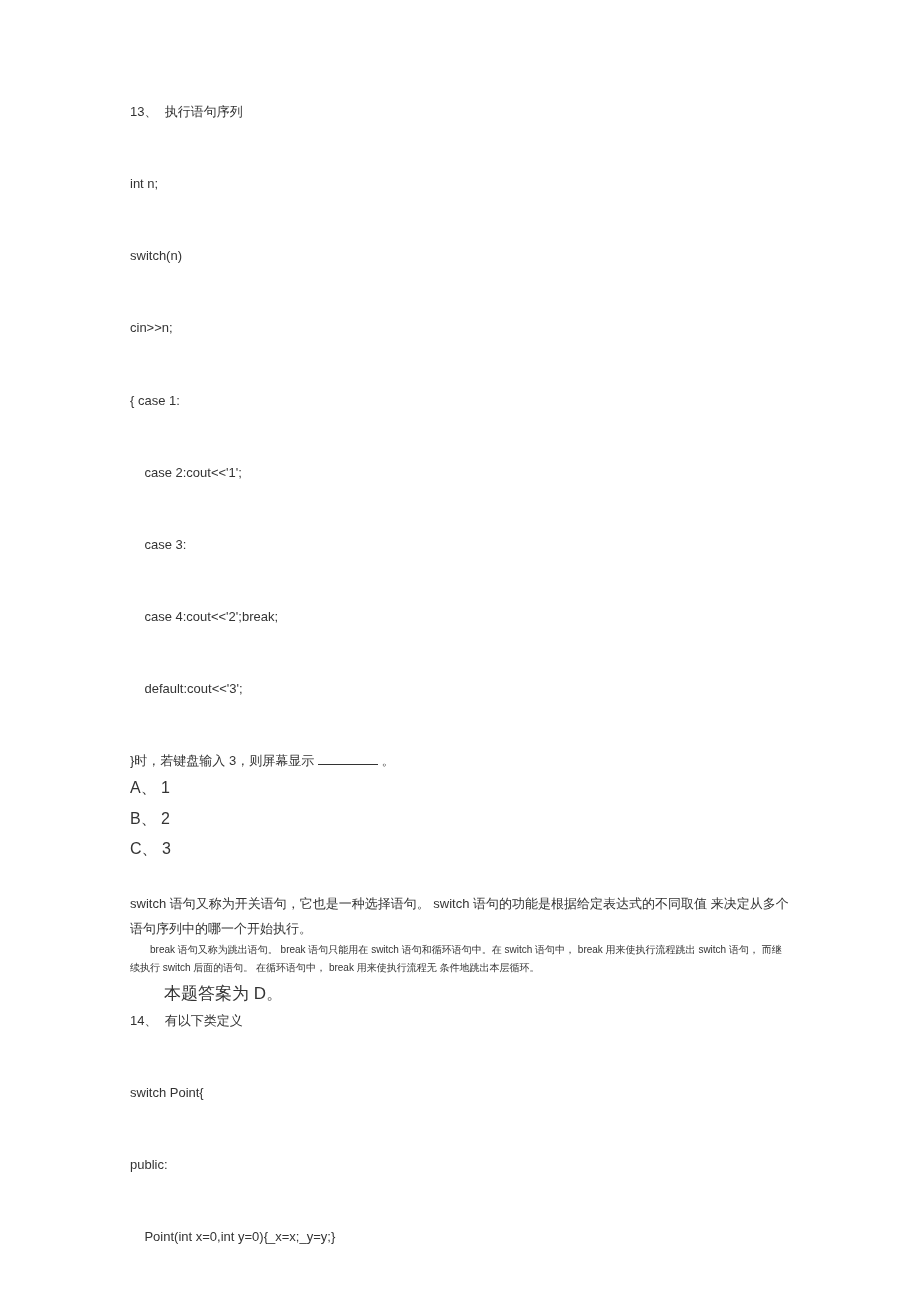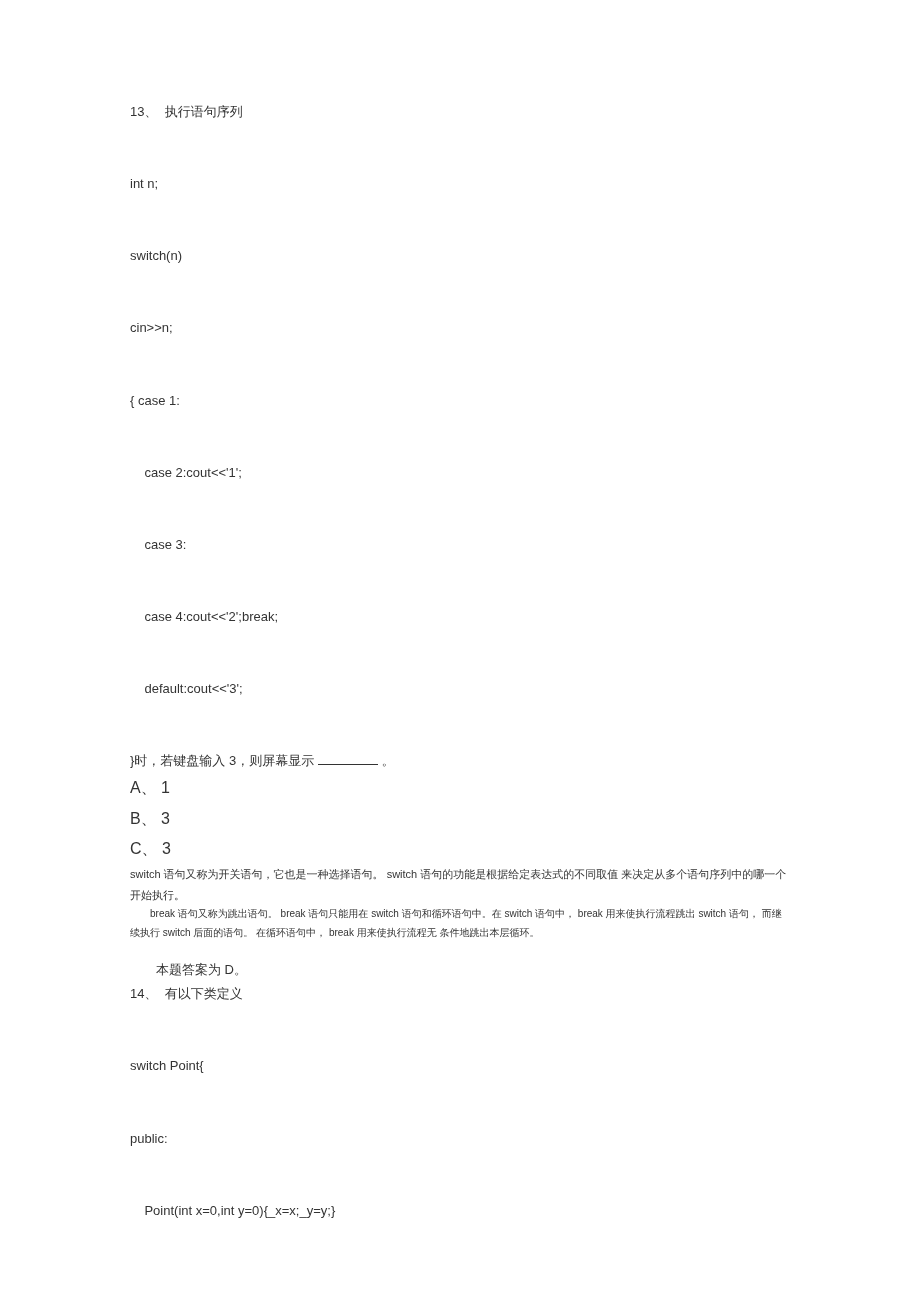--- a/index.html
+++ b/index.html
@@ -24,25 +24,26 @@
     font-family: Arial, sans-serif;
     font-size: 13px;
     white-space: pre;
     line-height: 1.85;
   }
   .option {
     font-size: 16px;
     line-height: 1.9;
   }
   .explain {
-    font-size: 11px;
+    font-size: 13px;
     text-indent: 2em;
+    margin-top: 28px;
   }
   .explain-noindent { font-size: 10px; }
-  .answer-line { font-size: 13px; text-indent: 2em; margin-top: 16px; }
+  .answer-line { font-size: 17px; text-indent: 2em; }
   .blank {
     display: inline-block;
     border-bottom: 1px solid #333;
     min-width: 60px;
     height: 1em;
     vertical-align: baseline;
   }
 </style>
 </head>
 <body>
@@ -61,21 +62,21 @@
     <div>    case 3:</div>
     <div>    case 4:cout&lt;&lt;'2';break;</div>
     <div>    default:cout&lt;&lt;'3';</div>
   </div>
   <div>
     <span>}时，若键盘输入 3，则屏幕显示</span>
     <span class="blank"></span>
     <span>。</span>
   </div>
   <div class="option">A、  1</div>
-  <div class="option">B、  3</div>
+  <div class="option">B、  2</div>
   <div class="option">C、  3</div>
   <div class="explain" style="text-indent:0;">switch 语句又称为开关语句，它也是一种选择语句。 switch 语句的功能是根据给定表达式的不同取值 来决定从多个语句序列中的哪一个开始执行。</div>
   <div class="explain-noindent"><span style="display:inline-block;width:2em"></span><span>break 语句又称为跳出语句。 break 语句只能用在 switch 语句和循环语句中。在 switch 语句中， break 用来使执行流程跳出 switch 语句， 而继续执行 switch 后面的语句。 在循环语句中， break 用来使执行流程无 条件地跳出本层循环。</span></div>
   <div class="answer-line">本题答案为 D。</div>
 </div>
 
 <div>
   <div class="question-head">
     <span class="q-num">14、</span>&nbsp;
     <span>有以下类定义</span>

